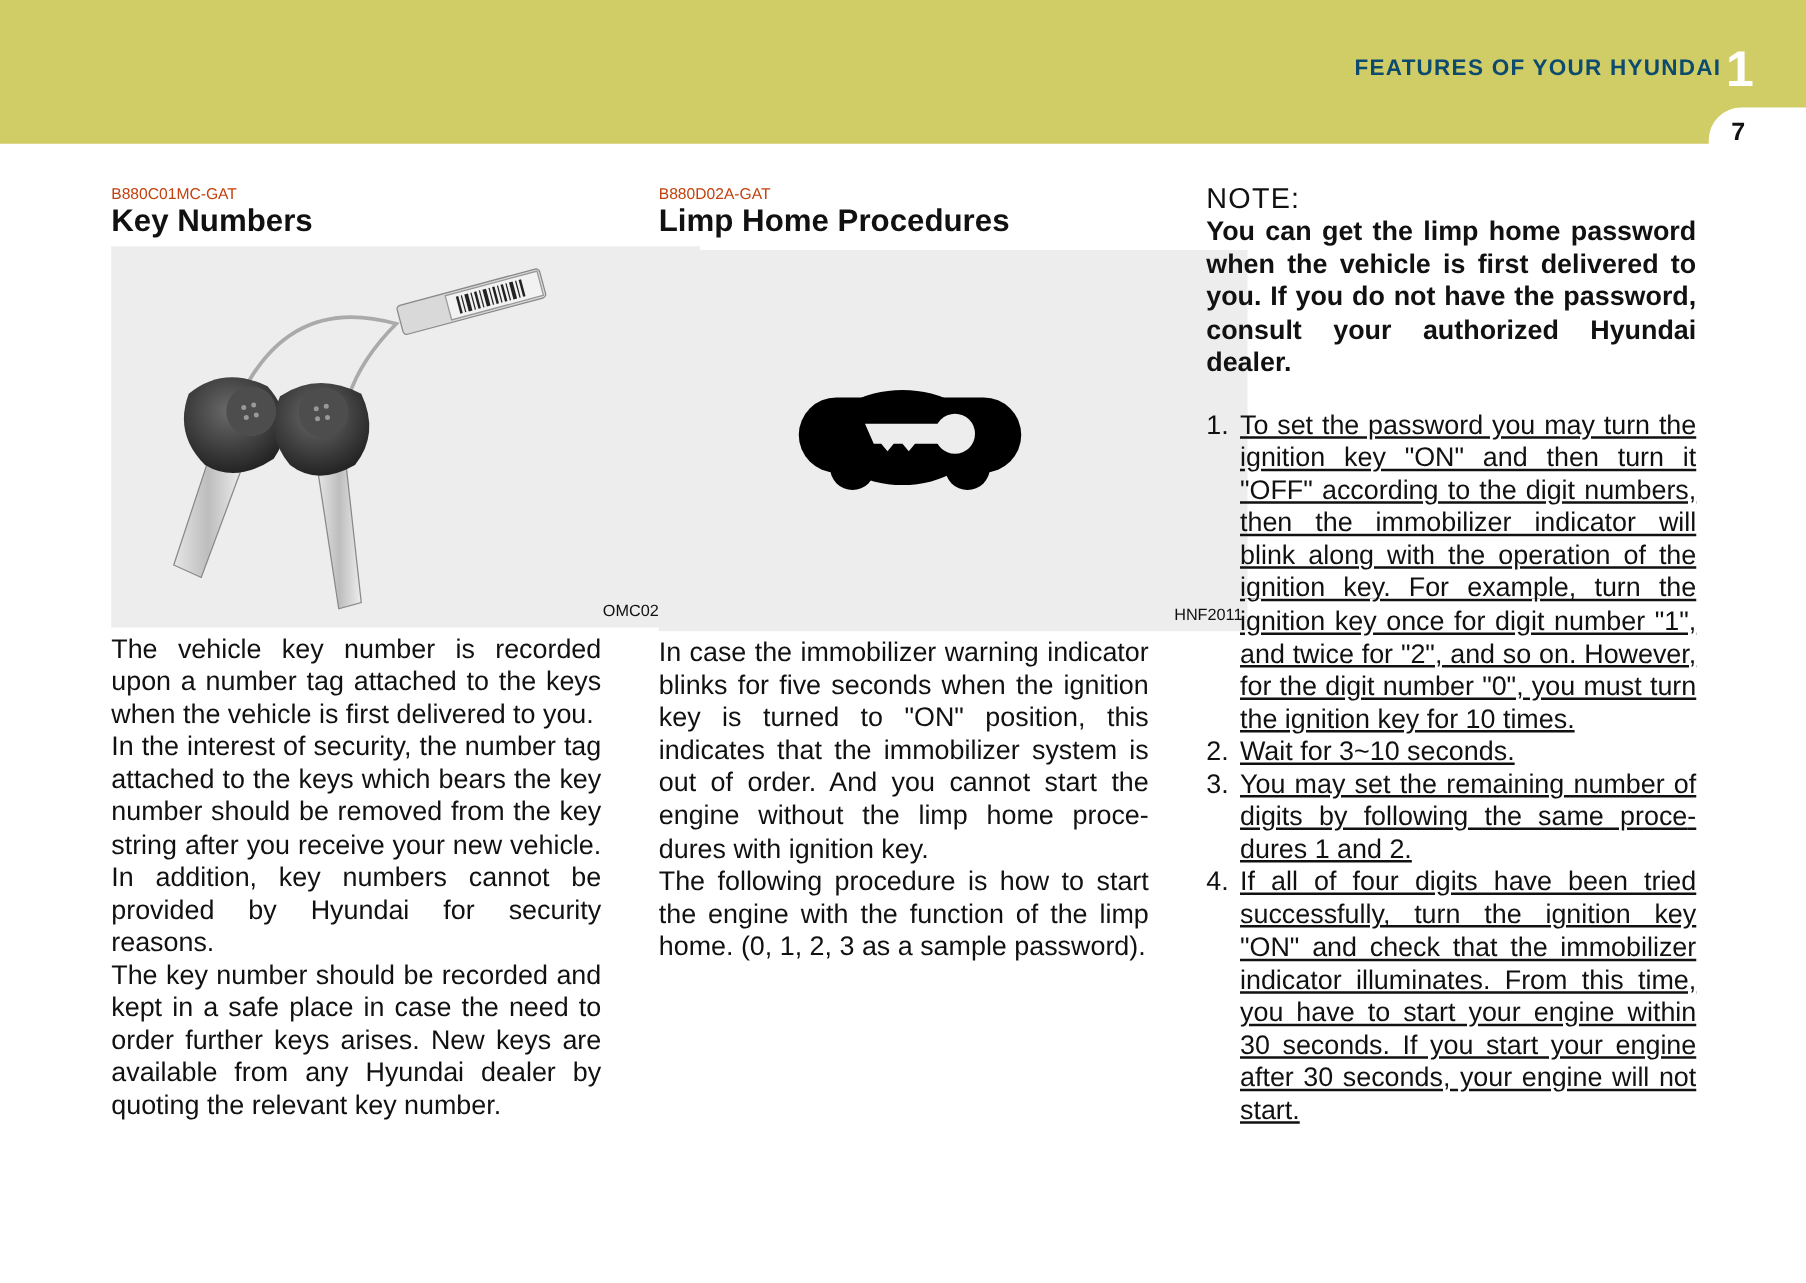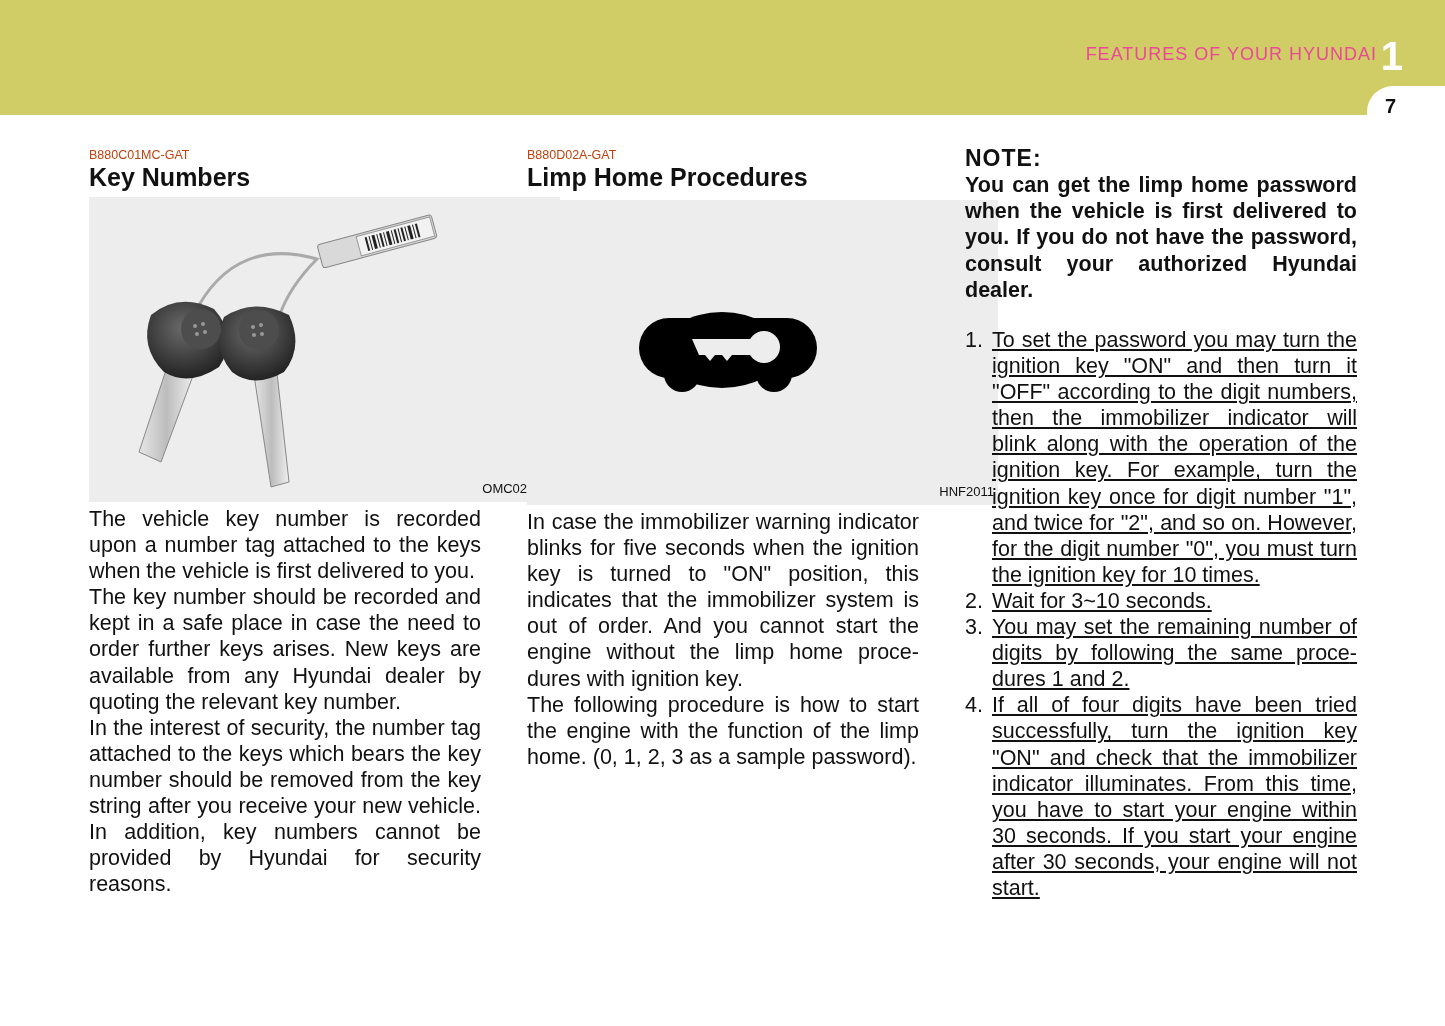--- a/index.html
+++ b/index.html
@@ -5,21 +5,21 @@
   * { margin: 0; padding: 0; box-sizing: border-box; }
   html, body { width: 1445px; height: 1026px; background: #ffffff; overflow: hidden; }
   body { position: relative; font-family: "Liberation Sans", sans-serif; color: #111; }
 
   .header-band {
     position: absolute; left: 0; top: 0; width: 1445px; height: 115px;
     background: #d0cc66;
   }
   .chapter-title {
     position: absolute; right: 68px; top: 44px;
-    color: #ec4899; font-weight: normal; font-size: 18px; letter-spacing: 1px;
+    color: #0c4a6e; font-weight: bold; font-size: 18px; letter-spacing: 1px;
     font-family: "Liberation Sans", sans-serif;
   }
   .chapter-number {
     position: absolute; right: 42px; top: 36px;
     color: #ffffff; font-weight: bold; font-size: 40px; line-height: 1;
   }
   .page-tab {
     position: absolute; left: 1367px; top: 86px; width: 78px; height: 40px;
     background: #ffffff; border-top-left-radius: 26px;
   }
@@ -41,21 +41,21 @@
   }
   .figure-caption {
     position: absolute; right: 4px; bottom: 6px; font-size: 13px; color: #111;
   }
 
   .body-text {
     font-size: 21.5px; line-height: 26.1px; text-align: justify; hyphens: manual;
   }
   .body-text p { margin: 0; }
 
-  .note-title { font-size: 23px; font-weight: bold; line-height: 28px; letter-spacing: 1px; margin-top: 4px; }
+  .note-title { font-size: 23px; font-weight: normal; line-height: 28px; letter-spacing: 1px; margin-top: 4px; }
   .note-text { font-size: 21.5px; font-weight: bold; line-height: 26.2px; text-align: justify; }
 
   .steps { list-style: none; margin-top: 24px; font-size: 21.5px; line-height: 26.1px; }
   .steps li { display: flex; }
   .steps .num { width: 27px; flex: none; }
   .steps .txt { flex: 1; text-align: justify; text-decoration: underline; }
 </style>
 </head>
 <body>
 
@@ -121,22 +121,22 @@
         <circle cx="164" cy="130" r="2"></circle>
           <circle cx="172" cy="128" r="2"></circle>
           <circle cx="165" cy="138" r="2"></circle>
           <circle cx="173" cy="137" r="2"></circle>
         </g>
     </svg>
     <span class="figure-caption">OMC027002</span>
   </div>
   <div class="body-text">
     <p>The vehicle key number is recorded upon a number tag attached to the keys when the vehicle is first delivered to you.</p>
+    <p>In the interest of security, the number tag attached to the keys which bears the key number should be removed from the key string after you receive your new vehicle. In addition, key num­bers cannot be provided by Hyundai for security reasons.</p>
     <p>The key number should be recorded and kept in a safe place in case the need to order further keys arises. New keys are available from any Hyundai dealer by quoting the relevant key num­ber.</p>
-    <p>In the interest of security, the number tag attached to the keys which bears the key number should be removed from the key string after you receive your new vehicle. In addition, key num­bers cannot be provided by Hyundai for security reasons.</p>
   </div>
 </section>
 
 <section class="col col-2">
   <div class="code" style="">B880D02A-GAT</div>
   <h2 class="heading">Limp Home Procedures</h2>
   <div class="figure" style="margin-top:9px">
     <svg width="392" height="305" viewBox="0 0 392 305">
       <g fill="#000">
         <ellipse cx="195" cy="150" rx="60" ry="38"></ellipse>

